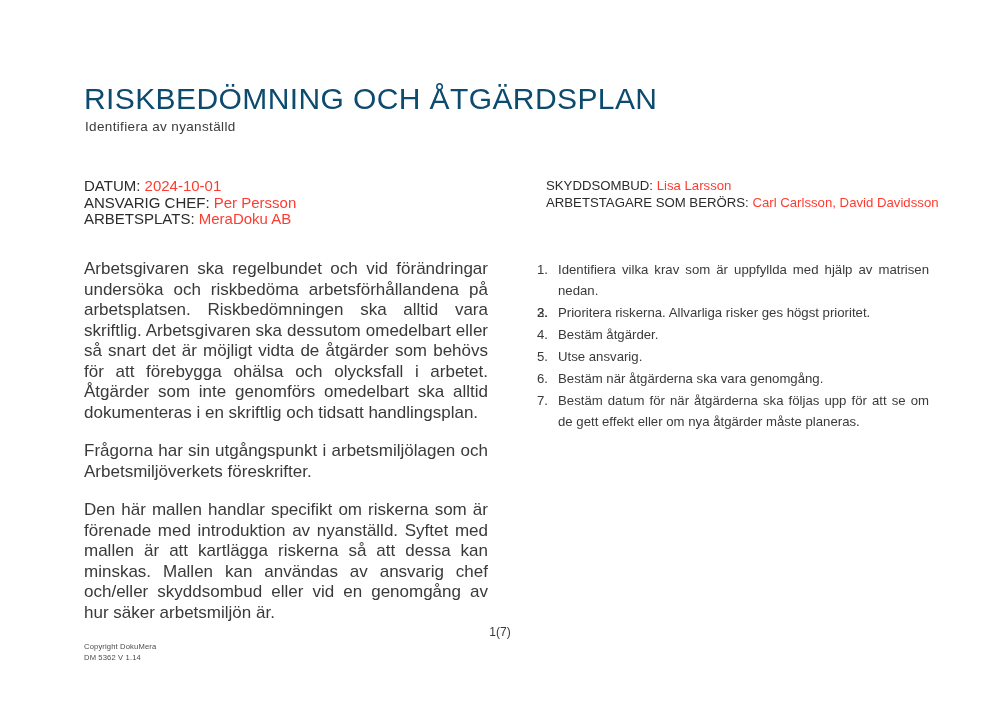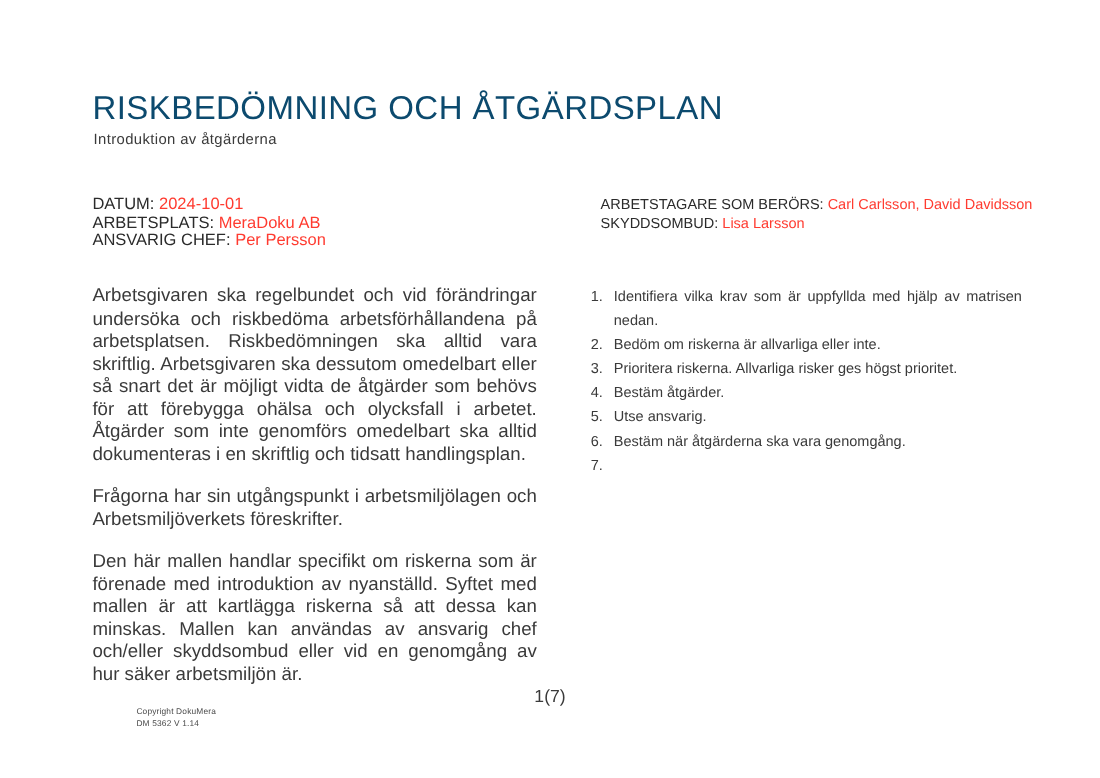--- a/index.html
+++ b/index.html
@@ -122,100 +122,99 @@
 
   
   .footer-copy {
     position: absolute;
     left: 84px;
     top: 642px;
     font-size: 7.6px;
     line-height: 10.5px;
     color: #4a4a4a;
     letter-spacing: 0.15px;
-    margin-left: 40px;
   }
   .page-number {
     position: absolute;
     left: 0;
     right: 0;
     top: 625px;
     text-align: center;
-    font-size: 16px;
+    font-size: 12px;
     color: #3a3a3a;
   }
 </style>
 </head>
 <body>
 
 <div class="page">
 
   <div class="doc-title">RISKBEDÖMNING OCH ÅTGÄRDSPLAN</div>
-  <div class="doc-subtitle">Introduktion av åtgärderna</div>
+  <div class="doc-subtitle">Identifiera av nyanställd</div>
 
   <div class="meta-left">
     <div class="meta-row">
       <span class="meta-label">DATUM:</span>
       <span class="meta-value">2024-10-01</span>
     </div>
     <div class="meta-row">
+      <span class="meta-label">ANSVARIG CHEF:</span>
+      <span class="meta-value">Per Persson</span>
+    </div>
+    <div class="meta-row">
       <span class="meta-label">ARBETSPLATS:</span>
       <span class="meta-value">MeraDoku AB</span>
     </div>
-    <div class="meta-row">
-      <span class="meta-label">ANSVARIG CHEF:</span>
-      <span class="meta-value">Per Persson</span>
-    </div>
   </div>
 
   <div class="meta-right">
+    <div class="meta-row">
+      <span class="meta-label">SKYDDSOMBUD:</span>
+      <span class="meta-value">Lisa Larsson</span>
+    </div>
     <div class="meta-row">
       <span class="meta-label">ARBETSTAGARE SOM BERÖRS:</span>
       <span class="meta-value">Carl Carlsson, David Davidsson</span>
-    </div>
-    <div class="meta-row">
-      <span class="meta-label">SKYDDSOMBUD:</span>
-      <span class="meta-value">Lisa Larsson</span>
     </div>
   </div>
 
   <div class="col-left">
     <p class="para">Arbetsgivaren ska regelbundet och vid förändringar undersöka och riskbedöma arbetsförhållandena på arbetsplatsen. Riskbedömningen ska alltid vara skriftlig. Arbetsgivaren ska dessutom omedelbart eller så snart det är möjligt vidta de åtgärder som behövs för att förebygga ohälsa och olycksfall i arbetet. Åtgärder som inte genomförs omedelbart ska alltid dokumenteras i en skriftlig och tidsatt handlingsplan.</p>
     <p class="para">Frågorna har sin utgångspunkt i arbetsmiljölagen och Arbetsmiljöverkets föreskrifter.</p>
     <p class="para">Den här mallen handlar specifikt om riskerna som är förenade med introduktion av nyanställd. Syftet med mallen är att kartlägga riskerna så att dessa kan minskas. Mallen kan användas av ansvarig chef och/eller skyddsombud eller vid en genomgång av hur säker arbetsmiljön är.</p>
   </div>
 
   <div class="col-right">
     <ol class="steps">
       <li>
         <span class="num">1.</span>
         <span>Identifiera vilka krav som är uppfyllda med hjälp av matrisen nedan.</span>
       </li>
       <li>
         <span class="num">2.</span>
-        <span>Bedöm om riskerna är allvarliga eller inte.</span>
       </li>
       <li>
         <span class="num">3.</span>
         <span>Prioritera riskerna. Allvarliga risker ges högst prioritet.</span>
       </li>
       <li>
         <span class="num">4.</span>
         <span>Bestäm åtgärder.</span>
       </li>
       <li>
         <span class="num">5.</span>
         <span>Utse ansvarig.</span>
       </li>
       <li>
         <span class="num">6.</span>
         <span>Bestäm när åtgärderna ska vara genomgång.</span>
       </li>
       <li>
         <span class="num">7.</span>
+        <span>Bestäm datum för när åtgärderna ska följas upp för att se om de gett effekt eller om nya åtgärder måste planeras.</span>
       </li>
     </ol>
   </div>
 
   <div class="footer-copy">
     <div>Copyright DokuMera</div>
     <div>DM 5362 V 1.14</div>
   </div>
 
   <div class="page-number">1(7)</div>

